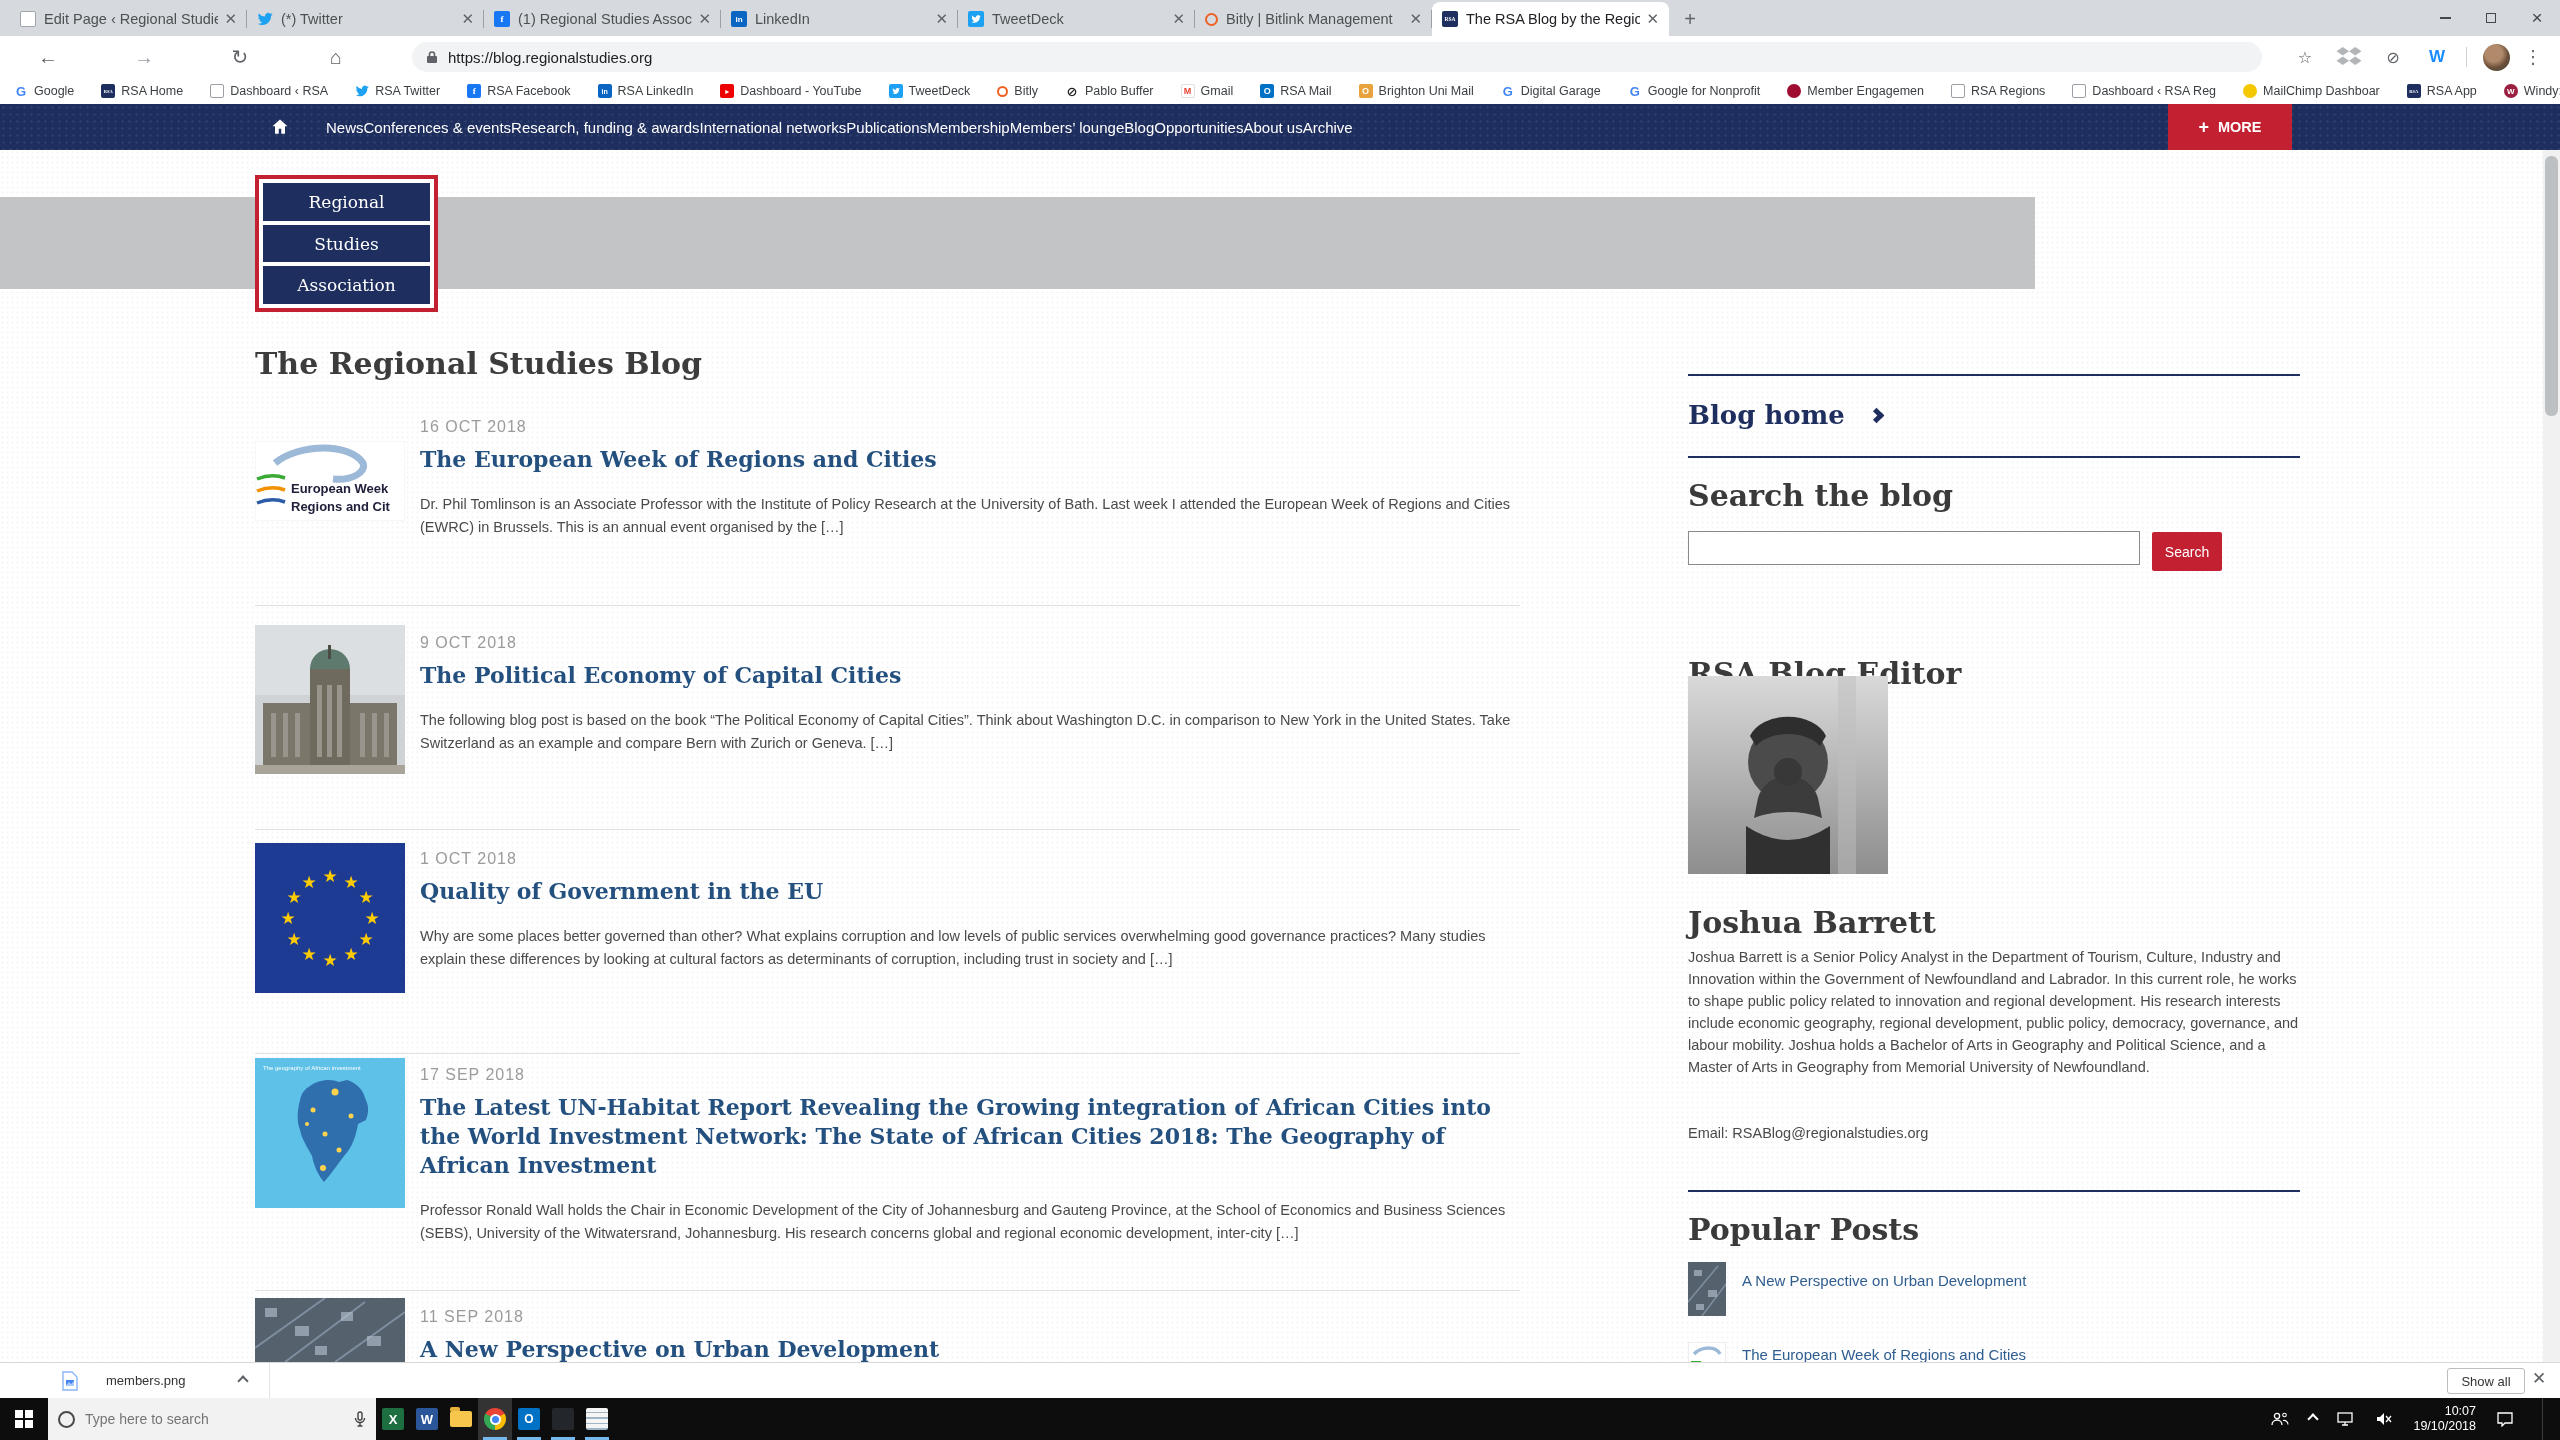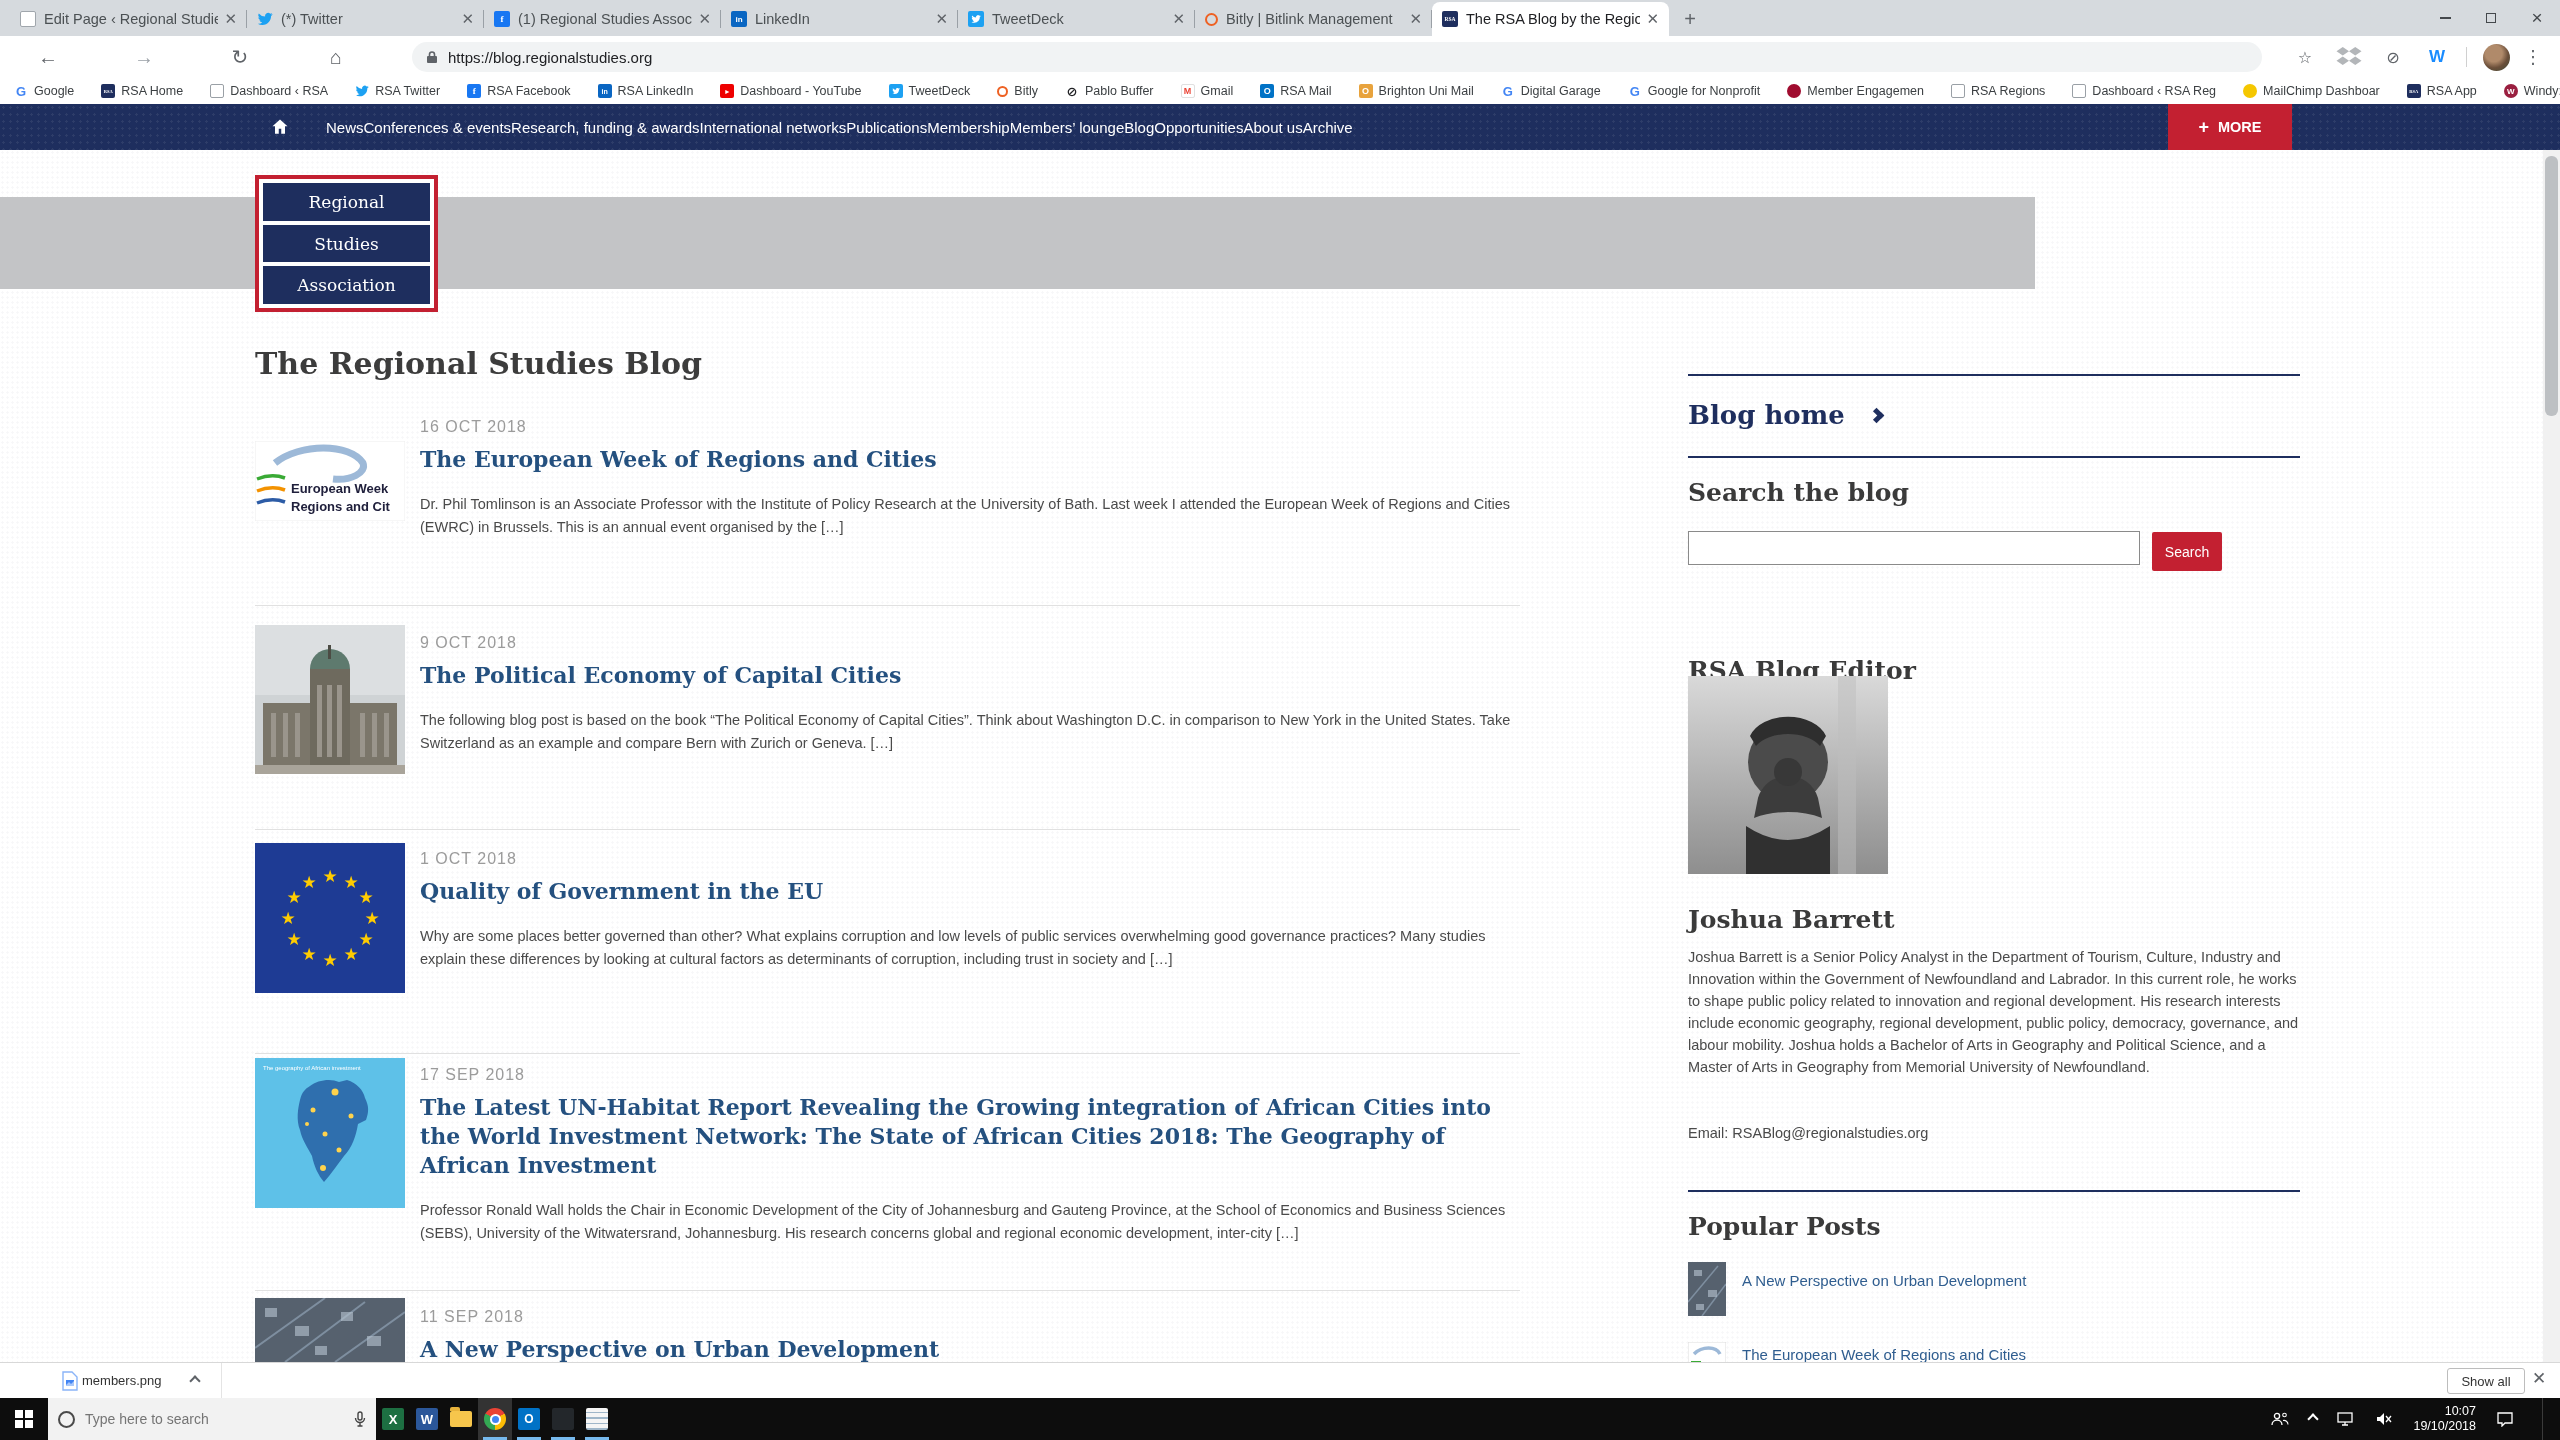--- a/index.html
+++ b/index.html
@@ -82,36 +82,36 @@
   .pdate { font-size:16px; letter-spacing:1px; color:#9b9b9b; margin-bottom:9px; }
   .ptitle { font-family:"DejaVu Serif","Liberation Serif",serif; font-weight:bold; font-size:22px; line-height:29px; color:#24507f; margin:0 0 19px; }
   .pexcerpt { font-size:14.5px; line-height:23px; color:#4a4a4a; max-width:1100px; }
   .pdiv { position:absolute; left:255px; width:1265px; border-top:1px solid #e1e1e1; }
 
   
   .shr { position:absolute; left:1688px; width:612px; border-top:2px solid #1e2e5e; }
   .sideblock { position:absolute; left:1688px; width:612px; }
   .sheadnavy { font-family:"DejaVu Serif","Liberation Serif",serif; font-weight:bold; font-size:26px; color:#1e2e5e; display:flex; align-items:center; gap:26px; }
   .chev { width:11px; height:11px; border:solid #1e2e5e; border-width:0 5px 5px 0; transform:rotate(-45deg); display:inline-block; }
-  .shead { font-family:"DejaVu Serif","Liberation Serif",serif; font-weight:bold; font-size:25px; color:#3a3a3a; }
+  .shead { font-family:"DejaVu Serif","Liberation Serif",serif; font-weight:bold; font-size:30px; color:#3a3a3a; }
   #searchinput { position:absolute; left:1688px; top:381px; width:452px; height:34px; border:1px solid #8a8a8a; background:#fff; font-size:15px; padding:0 8px; }
   #searchbtn { position:absolute; left:2152px; top:382px; width:70px; height:39px; background:#c32031; color:#fff; border:none; font-size:14px; border-radius:2px; }
   #editorphoto { position:absolute; left:1688px; top:526px; width:200px; height:198px; overflow:hidden; }
   .bio { font-size:14.5px; line-height:22px; color:#4a4a4a; }
   .plink { font-size:15px; color:#2f5d8f; }
   .ppitem { position:absolute; left:1688px; width:612px; display:flex; gap:16px; }
   .ppthumb { width:38px; height:54px; flex:none; overflow:hidden; }
 
   
   #pagescroll { position:absolute; right:0; top:0; width:17px; height:1212px; background:#f1f1f1; }
   #pagethumb { position:absolute; right:2px; top:6px; width:13px; height:260px; background:#bdc0c3; border-radius:6px; }
 
   
   #dlbar { position:absolute; top:1362px; left:0; width:2560px; height:36px; background:#fff; border-top:1px solid #d8d8d8; display:flex; align-items:center; }
-  #dlchip { display:flex; align-items:center; gap:4px; margin-left:62px; padding-right:22px; border-right:1px solid #e4e4e4; height:100%; }
+  #dlchip { display:flex; align-items:center; gap:28px; margin-left:62px; padding-right:22px; border-right:1px solid #e4e4e4; height:100%; }
   #dlname { font-size:13px; color:#333; }
   .chevup { width:8px; height:8px; border:solid #5f6368; border-width:0 2px 2px 0; transform:rotate(-135deg); display:inline-block; margin-left:26px; }
   #showall { position:absolute; left:2447px; top:5px; width:78px; height:26px; border:1px solid #bdbdbd; border-radius:3px; background:#fff; font-size:13px; color:#333; }
   #dlclose { position:absolute; left:2532px; top:5px; font-size:17px; color:#5f6368; }
 
   
   #taskbar { position:absolute; top:1398px; left:0; width:2560px; height:42px; background:#0d0d0d; display:flex; align-items:stretch; }
   #startbtn { width:48px; display:flex; align-items:center; justify-content:center; }
   .winlogo { display:grid; grid-template-columns:8px 8px; grid-template-rows:8px 8px; gap:1.5px; }
   .winlogo span { background:#fff; }

